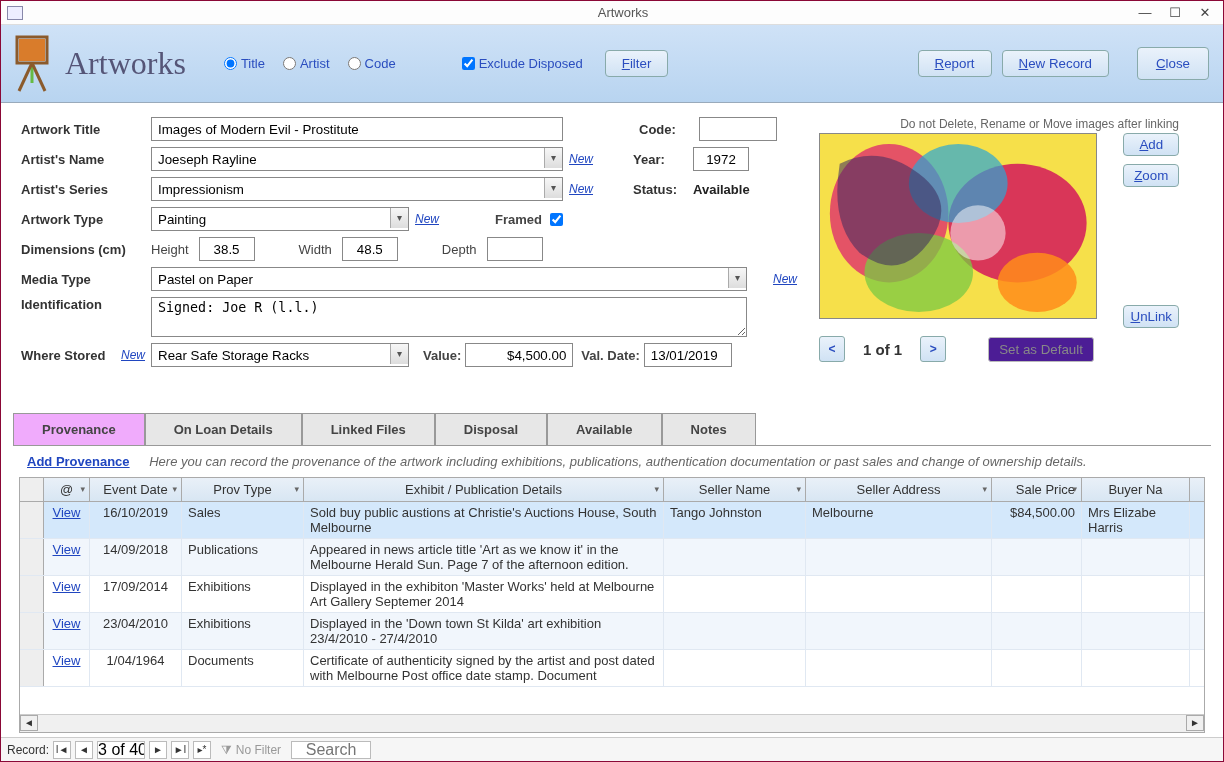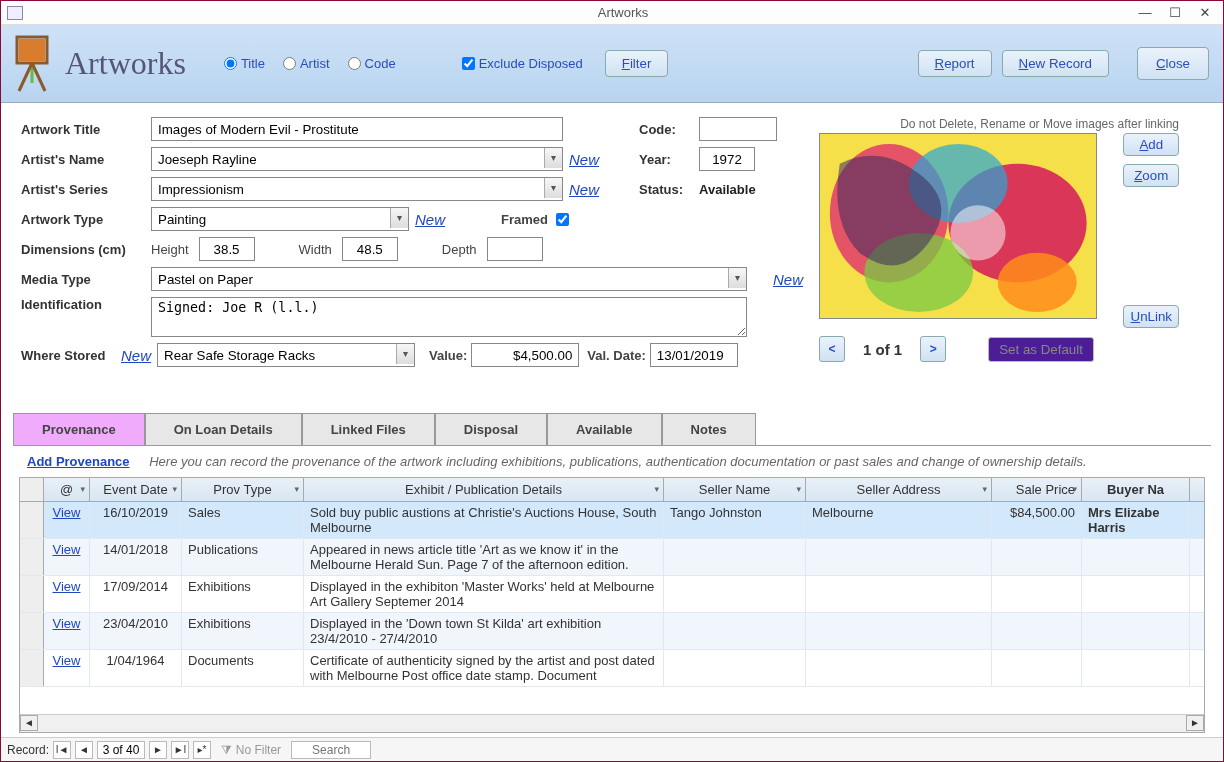--- a/index.html
+++ b/index.html
@@ -29,21 +29,21 @@
 
 
 .main { flex: 1; display: flex; padding: 14px 12px 4px 20px; gap: 8px; overflow:hidden; }
 .left-col { width: 790px; }
 .right-col { width: 360px; font-size: 12px; }
 .row { display: flex; align-items: center; margin-bottom: 6px; }
 .lbl { width: 130px; font-weight: bold; color: #333; }
 .txt { border: 1px solid #888; background: #fff; height: 24px; padding: 2px 6px; }
 .combo { position: relative; }
 .combo .combo-arrow { position: absolute; right: 1px; top: 1px; width: 18px; height: 20px; background: linear-gradient(#f7f7f7,#ddd); border-left:1px solid #aaa; text-align:center; line-height:20px; font-size:10px; color:#555;}
-.newlink { color: #2046c0; font-style: italic; text-decoration: underline; font-size: 15px; margin-left: 6px; cursor: pointer; }
+.newlink { color: #2046c0; font-style: italic; text-decoration: underline; font-size: 12px; margin-left: 6px; cursor: pointer; }
 .sub-row { display:flex; align-items:center; gap:10px; }
 .dim-lbl { color:#444; font-size:13px; }
 .dim-box { width:56px; text-align:center; }
 .media-row .combo { width: 596px; }
 .ident-box { width: 596px; height: 40px; }
 .status-lbl { font-weight: bold; color:#333; width:60px; }
 .status-val { font-weight: bold; color:#222; }
 .warn-text { color:#666; font-size:12px; margin-bottom:2px; text-align:right; }
 .thumb-wrap { display:flex; gap:26px; }
 .thumb { width:280px; height:186px; border:1px solid #888; background:#ffe870; position:relative; overflow:hidden; }
@@ -74,30 +74,30 @@
 .gc { border-right:1px solid #e0e8f2; padding:3px 6px; overflow:hidden;}
 .viewlink { color:#2046c0; text-decoration:underline; cursor:pointer; }
 .c-sel{width:24px; background:#eee; border-right:1px solid #aaa;}
 .c-view{width:46px; text-align:center;}
 .c-date{width:92px; text-align:center;}
 .c-type{width:122px;}
 .c-detail{width:360px;}
 .c-seller{width:142px;}
 .c-addr{width:186px;}
 .c-price{width:90px; text-align:right;}
-.c-buyer{width:108px;font-weight:bold;}
+.c-buyer{width:108px;}
 
 .hscroll { height:18px; background:#f0f0f0; border-top:1px solid #ccc; position:relative;}
 .hscroll .lar{position:absolute;left:0;width:18px;height:16px;border:1px solid #aaa;text-align:center;font-size:10px;line-height:14px;}
 .hscroll .rar{position:absolute;right:0;width:18px;height:16px;border:1px solid #aaa;text-align:center;font-size:10px;line-height:14px;}
 
 
 .rec-nav { height:24px; background:#f6f6f6; border-top:1px solid #ccc; display:flex; align-items:center; padding:0 6px; gap:4px; font-size:12px;}
 .rec-nav .rb { width:18px; height:18px; border:1px solid #bbb; background:#fff; text-align:center; line-height:16px; font-size:10px; cursor:pointer;}
-.rec-nav input { width:48px; height:18px; border:1px solid #bbb; text-align:center; font-size:12px;}
+.rec-nav input { width:48px; height:18px; border:1px solid #bbb; text-align:center; font-size:16px;}
 .rec-nav .search{ width:80px; height:18px; border:1px solid #bbb; padding:0 4px;}
 .nofilter{color:#999; display:flex; align-items:center; gap:4px; margin: 0 6px;}
 </style>
 </head>
 <body>
 
 <div class="window">
 
   <div class="titlebar">
     <span class="sysicon"></span>
@@ -278,21 +278,21 @@
               <div class="gc c-type">Sales</div>
               <div class="gc c-detail">Sold buy public austions at Christie's Auctions House, South Melbourne</div>
               <div class="gc c-seller">Tango Johnston</div>
               <div class="gc c-addr">Melbourne</div>
               <div class="gc c-price">$84,500.00</div>
               <div class="gc c-buyer">Mrs Elizabe Harris</div>
             </div>
             <div class="gr alt">
               <div class="gc c-sel"></div>
               <div class="gc c-view"><span class="viewlink">View</span></div>
-              <div class="gc c-date">14/01/2018</div>
+              <div class="gc c-date">14/09/2018</div>
               <div class="gc c-type">Publications</div>
               <div class="gc c-detail">Appeared in news article title 'Art as we know it' in the Melbourne Herald Sun.  Page 7 of the afternoon edition.</div>
               <div class="gc c-seller"></div>
               <div class="gc c-addr"></div>
               <div class="gc c-price"></div>
               <div class="gc c-buyer"></div>
             </div>
             <div class="gr">
               <div class="gc c-sel"></div>
               <div class="gc c-view"><span class="viewlink">View</span></div>

